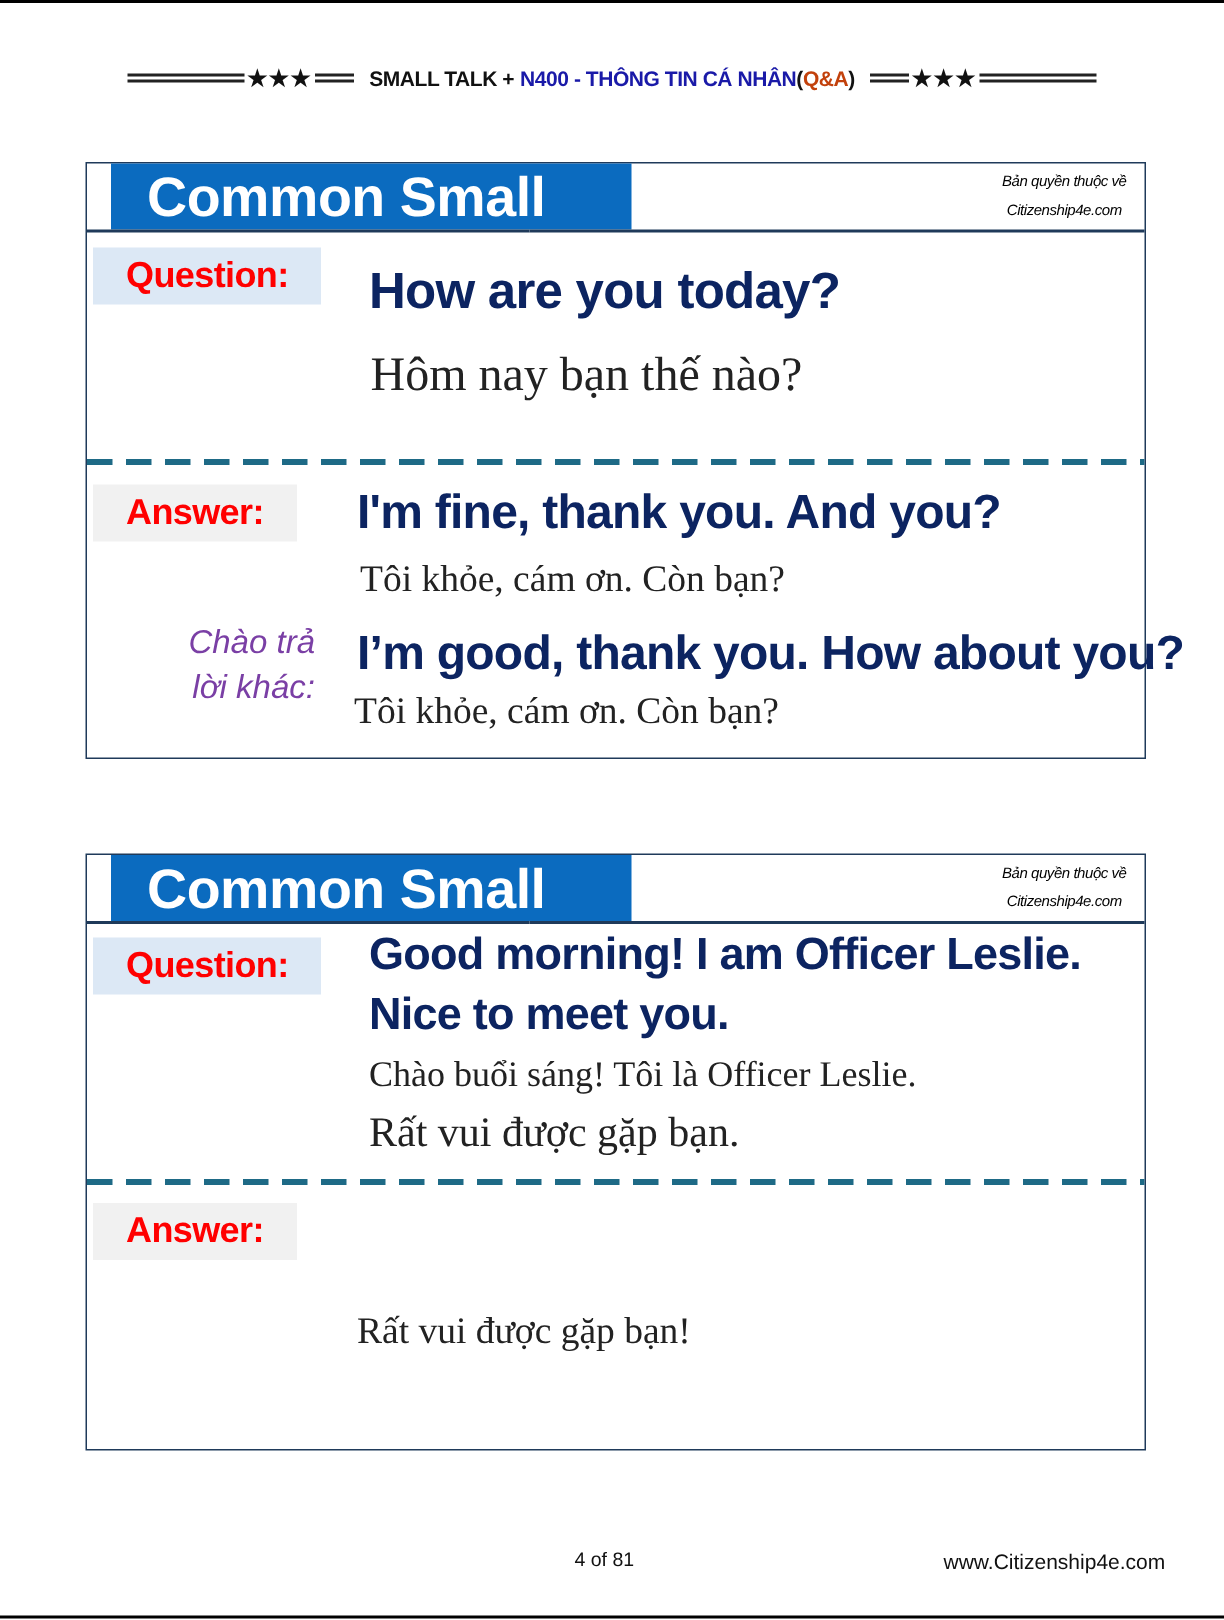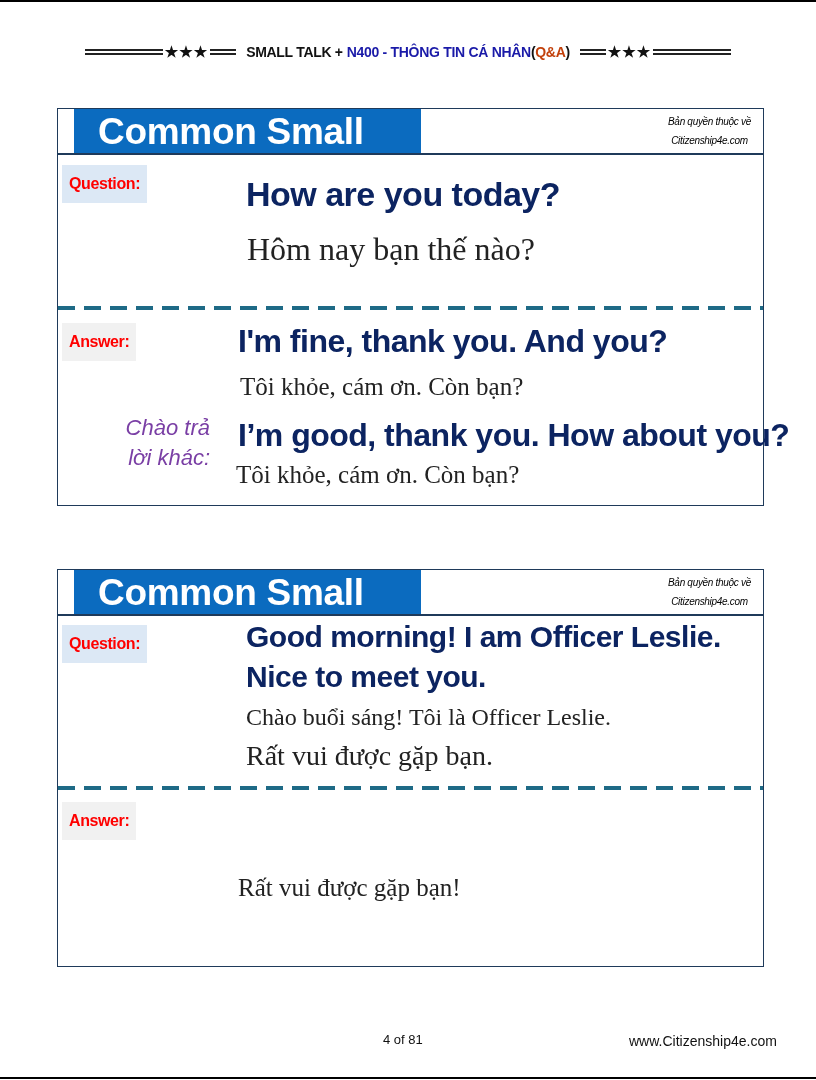--- a/index.html
+++ b/index.html
@@ -40,22 +40,22 @@
   }
   .card-title-rule-left {
     position: absolute; left: 0; top: 44px; width: 295px; height: 2px; background: #1f3a5a;
   }
   .copyright {
     position: absolute; right: 12px; top: 3px; text-align: center;
     font-style: italic; font-size: 10px; line-height: 19px; color: #000000; letter-spacing: -0.3px;
   }
 
   .label {
-    position: absolute; color: #ff0000; font-weight: bold; font-size: 16px;
-    padding: 2px 7px; letter-spacing: -0.4px; line-height: 34px;
+    position: absolute; color: #ff0000; font-weight: bold; font-size: 24px;
+    padding: 2px 22px; letter-spacing: -0.4px; line-height: 34px;
   }
   .label.q { background: #dce8f5; }
   .label.a { background: #f1f1f1; }
 
   .en {
     position: absolute; color: #0c2461; font-weight: bold; font-size: 32px; letter-spacing: -0.5px; white-space: nowrap; text-align: center;
   }
   .vi {
     position: absolute; color: #222; font-family: "Liberation Serif", serif; font-size: 28px; white-space: nowrap;
   }

